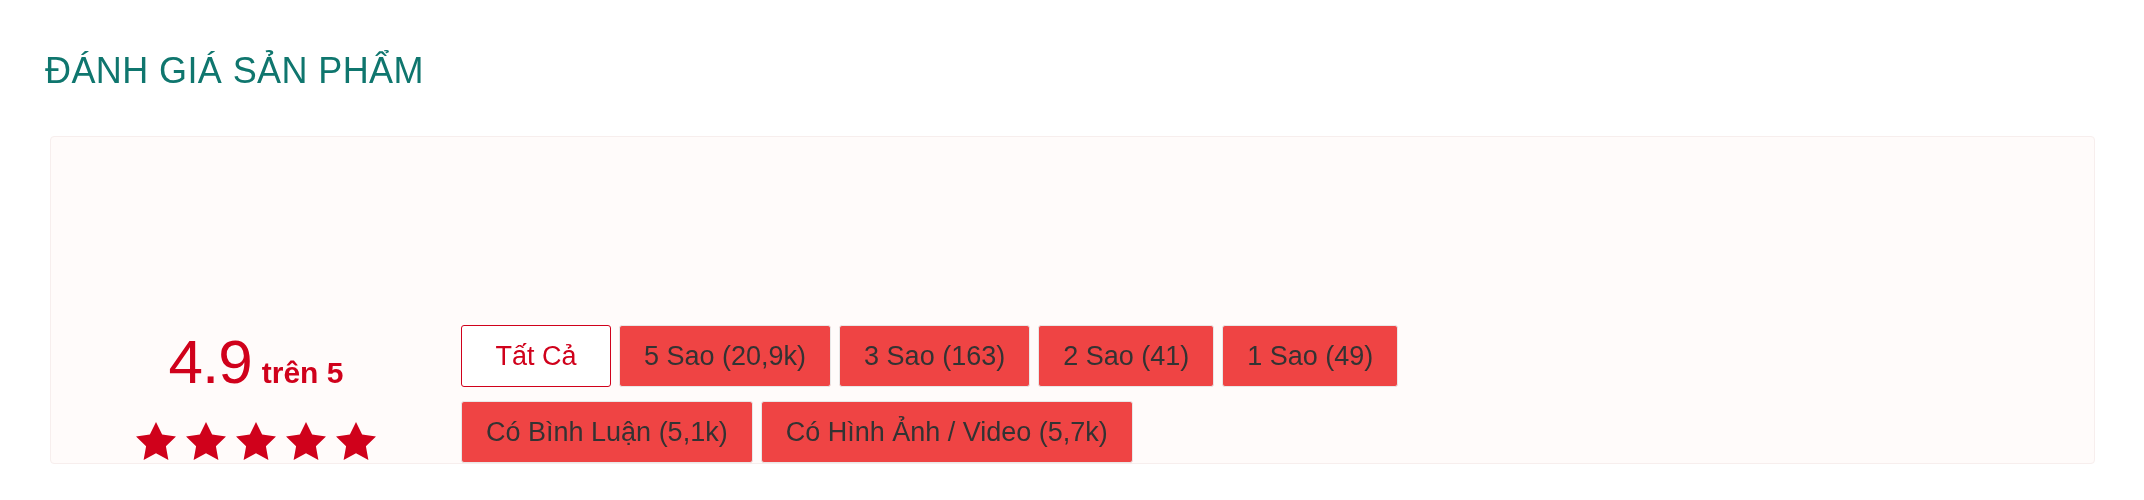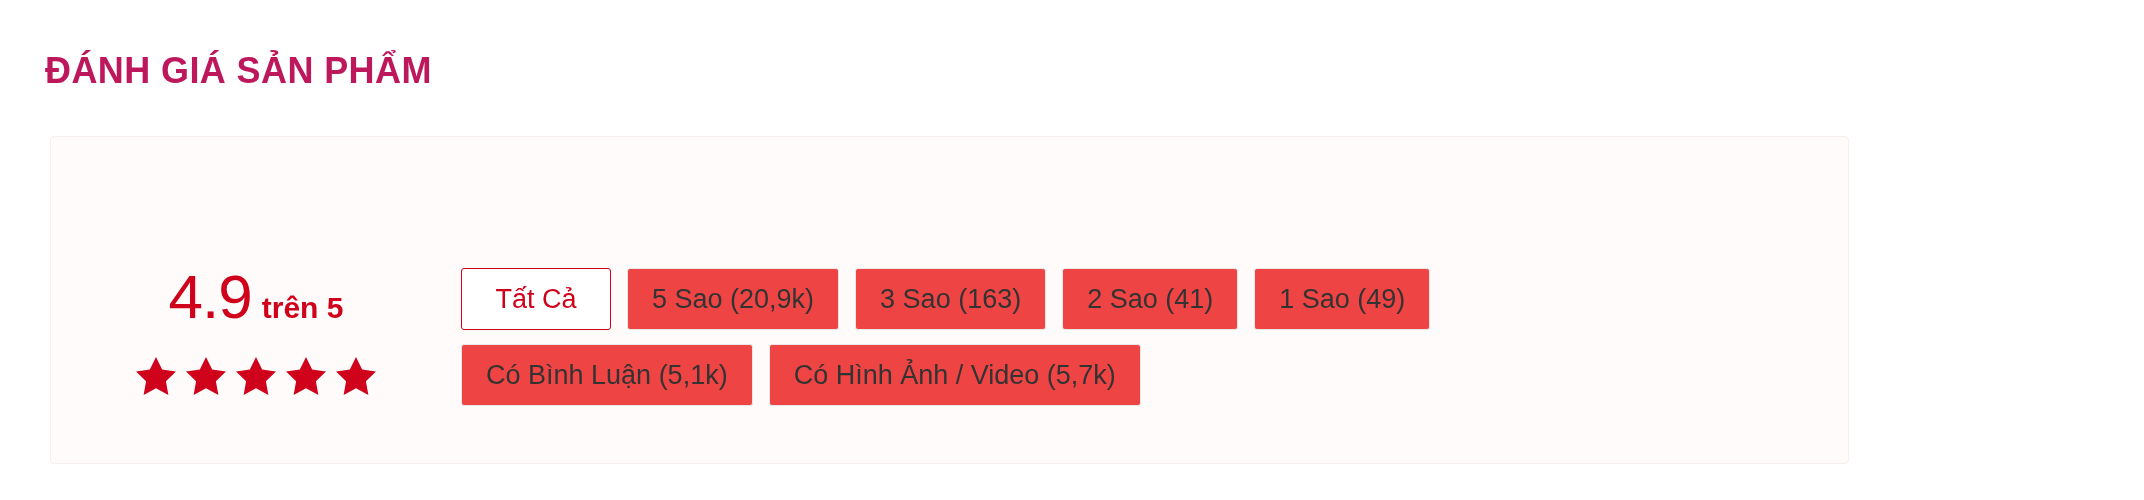--- a/index.html
+++ b/index.html
@@ -24,39 +24,39 @@
   }
 
   
   .section-title {
     position: absolute;
     left: 45px;
     top: 48px;
     font-size: 36px;
     line-height: 46px;
     letter-spacing: 0.4px;
-    color: #be185d;
-    font-weight: 700;
+    color: #0f766e;
+    font-weight: 400;
     white-space: nowrap;
   }
 
   
   .review-panel {
     position: absolute;
     left: 50px;
     top: 136px;
-    width: 1799px;
+    width: 2045px;
     height: 328px;
     background: #fffbfa;
     border: 1px solid #f7eeed;
     border-radius: 4px;
     box-sizing: border-box;
     display: flex;
     flex-direction: row;
-    align-items: center;
+    align-items: flex-end;
   }
 
   
   .rating-summary {
     width: 410px;
     flex: 0 0 410px;
     padding-top: 64px;
     display: flex;
     flex-direction: column;
     align-items: center;
@@ -110,21 +110,21 @@
     display: flex;
     flex-direction: column;
     gap: 14px;
   }
 
   .filter-row {
     display: flex;
     flex-direction: row;
     align-items: center;
     flex-wrap: nowrap;
-    gap: 16px;
+    gap: 8px;
   }
 
   .chip {
     min-width: 150px;
     height: 62px;
     padding: 0 24px;
     box-sizing: border-box;
     display: inline-flex;
     align-items: center;
     justify-content: center;

